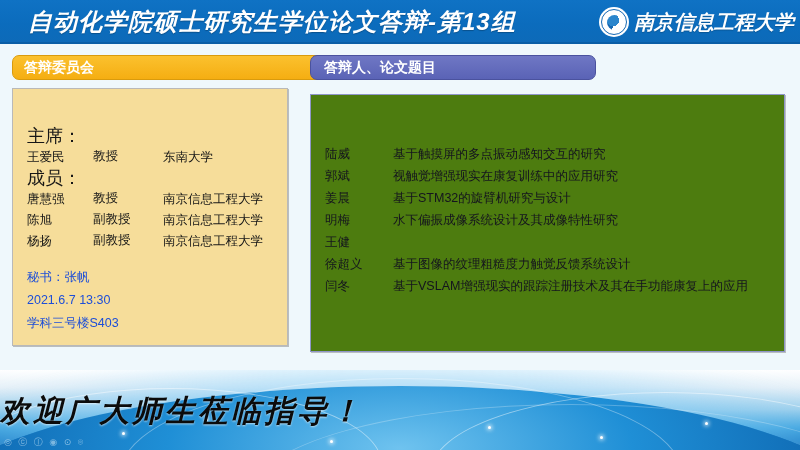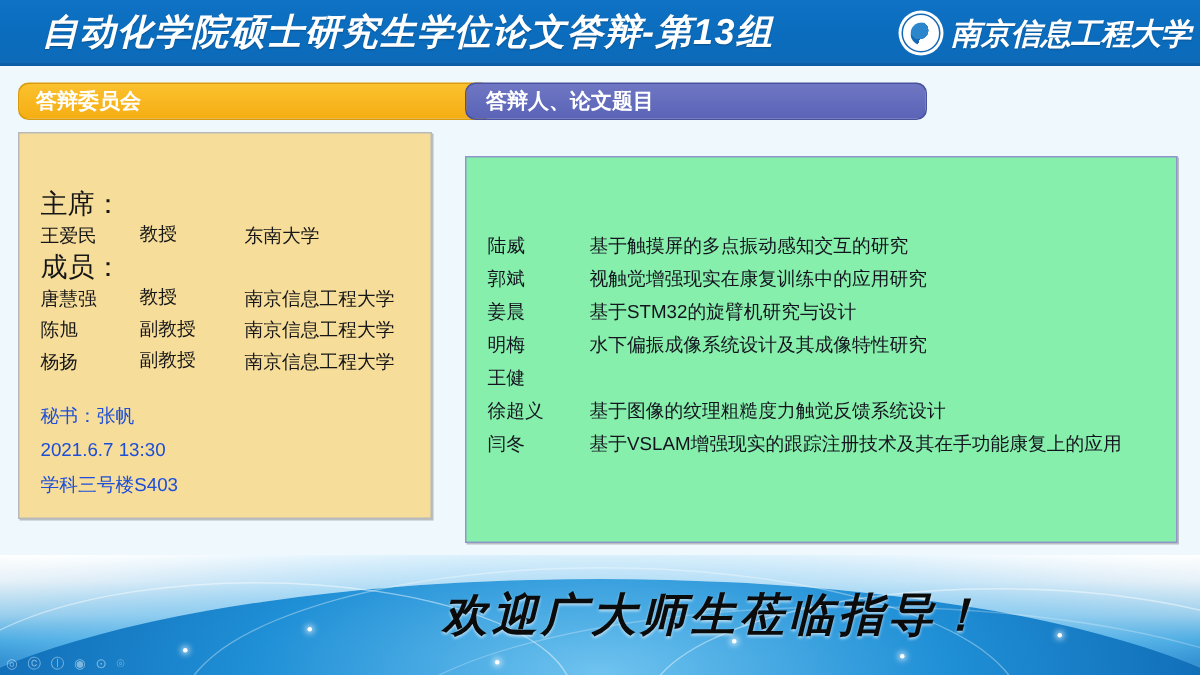--- a/index.html
+++ b/index.html
@@ -105,41 +105,41 @@
     color: #ffffff;
     white-space: nowrap;
   }
   .head-left {
     left: 12px; top: 55px; width: 316px;
     background: linear-gradient(180deg,#fbc12e 0%, #f5ae12 100%);
     border: 1px solid #d99b0d;
     text-align: right;
   }
   .head-right {
-    left: 310px; top: 55px; width: 308px;
+    left: 310px; top: 55px; width: 286px;
     background: linear-gradient(180deg,#6f77c4 0%, #5a63b6 100%);
     border: 1px solid #4a529e;
     padding-left: 13px;
   }
 
   
   .panel-body {
     position: absolute;
     box-sizing: border-box;
     overflow: hidden;
   }
   .body-left {
     left: 12px; top: 88px; width: 276px; height: 258px;
     background: #f6dd9a;
     border: 1px solid #b9b9b9;
     box-shadow: 1px 1px 0 rgba(120,120,120,.45);
   }
   .body-right {
-    left: 310px; top: 104px; width: 475px; height: 258px;
-    background: #86efac;
+    left: 310px; top: 94px; width: 475px; height: 258px;
+    background: #4d7c0f;
     border: 1px solid #8f96c9;
     box-shadow: 1px 1px 0 rgba(120,120,120,.45);
   }
 
   
   .committee {
     position: absolute;
     left: 14px;
     top: 37px;
     right: 6px;
@@ -215,21 +215,21 @@
     position: absolute;
     width: 3px; height: 3px;
     border-radius: 50%;
     background: #ffffff;
     box-shadow: 0 0 4px 1px rgba(255,255,255,.9);
   }
   .banner-text {
     position: absolute;
     left: 0; top: 22px;
     width: 658px;
-    text-align: right;
+    text-align: left;
     font-size: 30px;
     line-height: 38px;
     font-weight: bold;
     font-style: italic;
     color: #0b0b0b;
     letter-spacing: 3px;
     text-shadow: 0 1px 2px rgba(255,255,255,.6);
   }
   .corner-marks {
     position: absolute;

